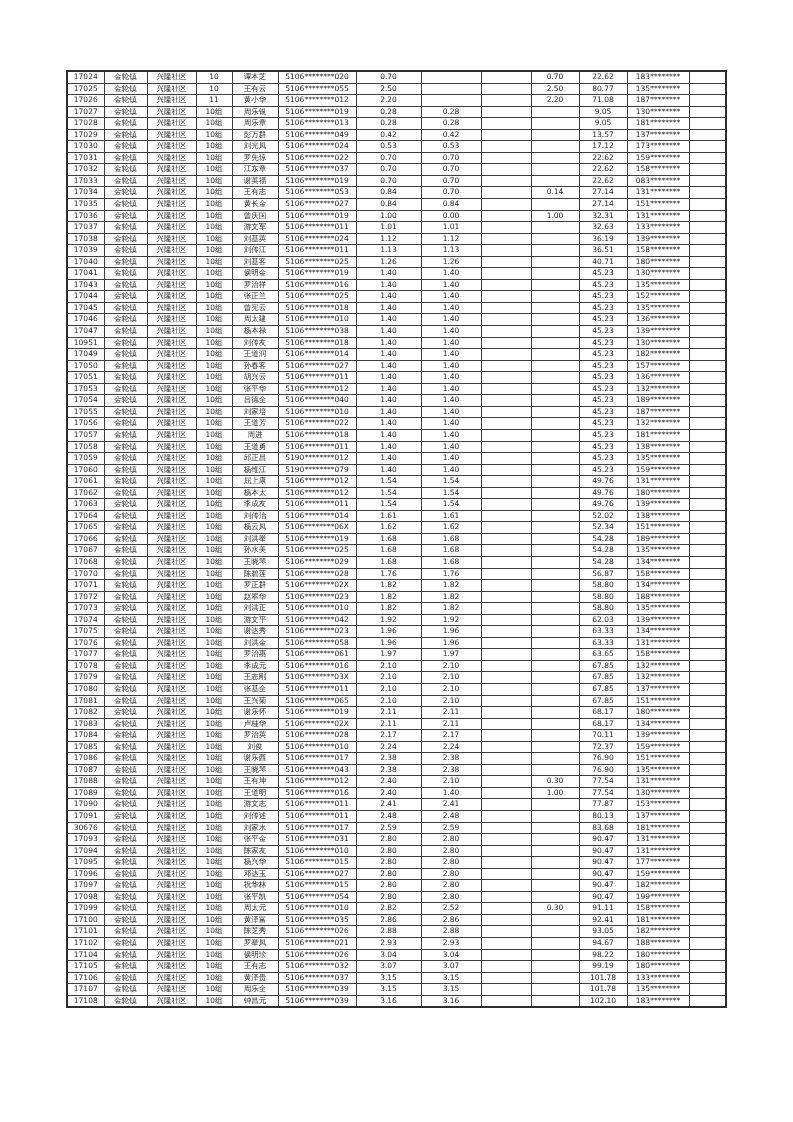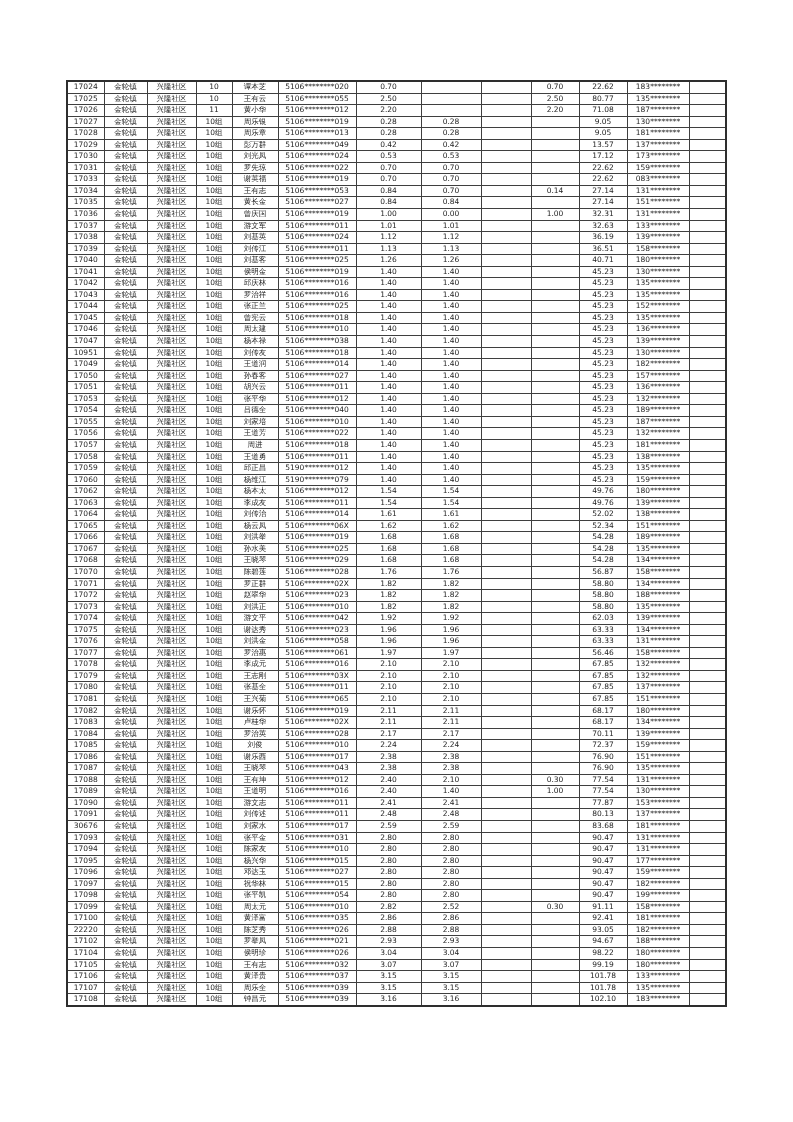--- a/index.html
+++ b/index.html
@@ -16,21 +16,20 @@
     overflow: hidden;
   }
   table.grid {
     position: absolute;
     left: 66px;
     top: 70px;
     width: 659px;
     border-collapse: collapse;
     table-layout: fixed;
     border: 2px solid #2e2e2e;
-    margin-top: 10px;
   }
   table.grid td {
     border: 1px solid #3f3f3f;
     font-size: 7.5px;
     color: #1f1f1f;
     text-align: center;
     vertical-align: middle;
     padding: 0;
     height: 10.55px;
     line-height: 10.55px;
@@ -187,20 +186,35 @@
           <td>5106********022</td>
           <td>0.70</td>
           <td>0.70</td>
           <td></td>
           <td></td>
           <td>22.62</td>
           <td>159********</td>
           <td></td>
         </tr>
         <tr>
+          <td>17032</td>
+          <td>金轮镇</td>
+          <td>兴隆社区</td>
+          <td>10组</td>
+          <td>江东章</td>
+          <td>5106********037</td>
+          <td>0.70</td>
+          <td>0.70</td>
+          <td></td>
+          <td></td>
+          <td>22.62</td>
+          <td>158********</td>
+          <td></td>
+        </tr>
+        <tr>
           <td>17033</td>
           <td>金轮镇</td>
           <td>兴隆社区</td>
           <td>10组</td>
           <td>谢英福</td>
           <td>5106********019</td>
           <td>0.70</td>
           <td>0.70</td>
           <td></td>
           <td></td>
@@ -322,35 +336,20 @@
           <td>5106********019</td>
           <td>1.40</td>
           <td>1.40</td>
           <td></td>
           <td></td>
           <td>45.23</td>
           <td>130********</td>
           <td></td>
         </tr>
         <tr>
-          <td>17042</td>
-          <td>金轮镇</td>
-          <td>兴隆社区</td>
-          <td>10组</td>
-          <td>邱庆林</td>
-          <td>5106********016</td>
-          <td>1.40</td>
-          <td>1.40</td>
-          <td></td>
-          <td></td>
-          <td>45.23</td>
-          <td>135********</td>
-          <td></td>
-        </tr>
-        <tr>
           <td>17043</td>
           <td>金轮镇</td>
           <td>兴隆社区</td>
           <td>10组</td>
           <td>罗治祥</td>
           <td>5106********016</td>
           <td>1.40</td>
           <td>1.40</td>
           <td></td>
           <td></td>
@@ -589,20 +588,35 @@
           <td>兴隆社区</td>
           <td>10组</td>
           <td>杨维江</td>
           <td>5190********079</td>
           <td>1.40</td>
           <td>1.40</td>
           <td></td>
           <td></td>
           <td>45.23</td>
           <td>159********</td>
+          <td></td>
+        </tr>
+        <tr>
+          <td>17061</td>
+          <td>金轮镇</td>
+          <td>兴隆社区</td>
+          <td>10组</td>
+          <td>屈上康</td>
+          <td>5106********012</td>
+          <td>1.54</td>
+          <td>1.54</td>
+          <td></td>
+          <td></td>
+          <td>49.76</td>
+          <td>131********</td>
           <td></td>
         </tr>
         <tr>
           <td>17062</td>
           <td>金轮镇</td>
           <td>兴隆社区</td>
           <td>10组</td>
           <td>杨本太</td>
           <td>5106********012</td>
           <td>1.54</td>
@@ -812,21 +826,21 @@
           <td>17077</td>
           <td>金轮镇</td>
           <td>兴隆社区</td>
           <td>10组</td>
           <td>罗治惠</td>
           <td>5106********061</td>
           <td>1.97</td>
           <td>1.97</td>
           <td></td>
           <td></td>
-          <td>56.46</td>
+          <td>63.65</td>
           <td>158********</td>
           <td></td>
         </tr>
         <tr>
           <td>17078</td>
           <td>金轮镇</td>
           <td>兴隆社区</td>
           <td>10组</td>
           <td>李成元</td>
           <td>5106********016</td>
@@ -1162,21 +1176,21 @@
           <td>5106********035</td>
           <td>2.86</td>
           <td>2.86</td>
           <td></td>
           <td></td>
           <td>92.41</td>
           <td>181********</td>
           <td></td>
         </tr>
         <tr>
-          <td>22220</td>
+          <td>17101</td>
           <td>金轮镇</td>
           <td>兴隆社区</td>
           <td>10组</td>
           <td>陈芝秀</td>
           <td>5106********026</td>
           <td>2.88</td>
           <td>2.88</td>
           <td></td>
           <td></td>
           <td>93.05</td>

